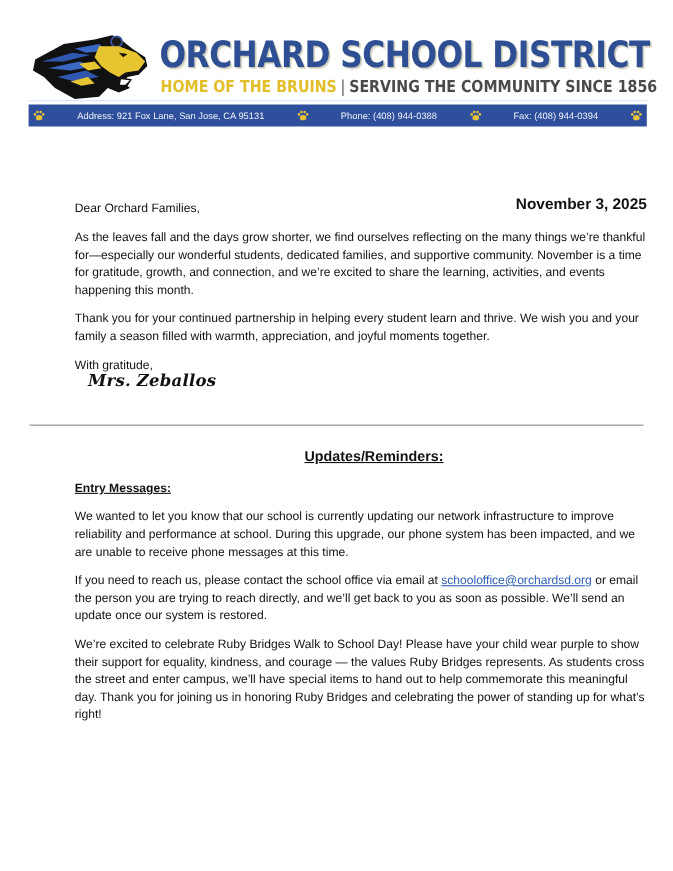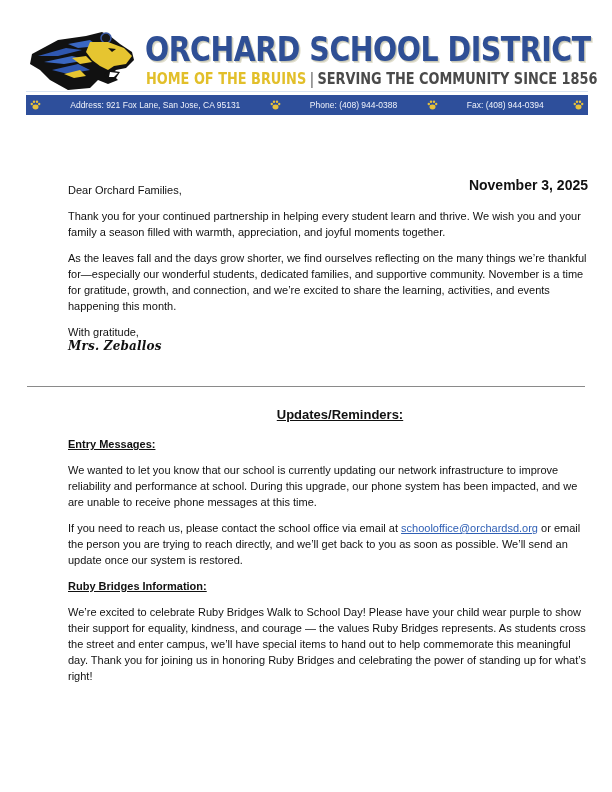--- a/index.html
+++ b/index.html
@@ -74,22 +74,23 @@
     .content {
       position: absolute; left: 25px; top: 182px; width: 564px;
     }
     p { margin: 0; padding-left: 43px; }
     .greeting { margin-bottom: 10px; }
     .para { margin-bottom: 10px; }
     .closing { margin-top: 0; }
     .signature {
       font-family: "DejaVu Serif", serif;
       font-style: italic; font-weight: bold;
-      font-size: 12px; line-height: 13px;
+      font-size: 15px; line-height: 13px;
       letter-spacing: 0.2px;
+      margin-left: 12px;
     }
     .title-line { line-height: 16px; }
 
     .divider {
       position: absolute; left: 27px; top: 386px; width: 558px; height: 1px;
       background: #8a8a8a;
     }
     .section-heading {
       position: absolute; left: 0; top: 407px; width: 612px; text-align: center;
       font-weight: bold; font-size: 13px; text-decoration: underline; margin-left: 34px;
@@ -180,32 +181,31 @@
           <circle cx="9.2" cy="4" r="1.2" fill="#e7c13a"></circle>
         </svg>
     </span>
   </div>
 </div>
 
 <div class="date">November 3, 2025</div>
 
 <div class="content">
   <p class="greeting">Dear Orchard Families,</p>
+  <p class="para">As the leaves fall and the days grow shorter, we find ourselves reflecting on the many things we’re thankful for—especially our wonderful students, dedicated families, and supportive community. November is a time for gratitude, growth, and connection, and we’re excited to share the learning, activities, and events happening this month.</p>
   <p class="para">Thank you for your continued partnership in helping every student learn and thrive. We wish you and your family a season filled with warmth, appreciation, and joyful moments together.</p>
-  <p class="para">As the leaves fall and the days grow shorter, we find ourselves reflecting on the many things we’re thankful for—especially our wonderful students, dedicated families, and supportive community. November is a time for gratitude, growth, and connection, and we’re excited to share the learning, activities, and events happening this month.</p>
   <p class="closing">With gratitude,</p>
   <p class="signature">Mrs. Zeballos</p>
 </div>
 
 <div class="divider"></div>
 
 <div class="section-heading">Updates/Reminders:</div>
 
 <div class="updates">
 
   <p class="sub-heading">Entry Messages:</p>
   <p class="para">We wanted to let you know that our school is currently updating our network infrastructure to improve reliability and performance at school. During this upgrade, our phone system has been impacted, and we are unable to receive phone messages at this time.</p>
   <p class="para"><span>If you need to reach us, please contact the school office via email at </span><a class="email-link">schooloffice@orchardsd.org</a><span> or email the person you are trying to reach directly, and we’ll get back to you as soon as possible. We’ll send an update once our system is restored.</span></p>
 
 
-  <p class="sub-heading">Ruby Bridges Information:</p>
   <p class="para">We’re excited to celebrate Ruby Bridges Walk to School Day! Please have your child wear purple to show their support for equality, kindness, and courage — the values Ruby Bridges represents. As students cross the street and enter campus, we’ll have special items to hand out to help commemorate this meaningful day. Thank you for joining us in honoring Ruby Bridges and celebrating the power of standing up for what’s right!</p>
 </div>
 
 </body></html>

